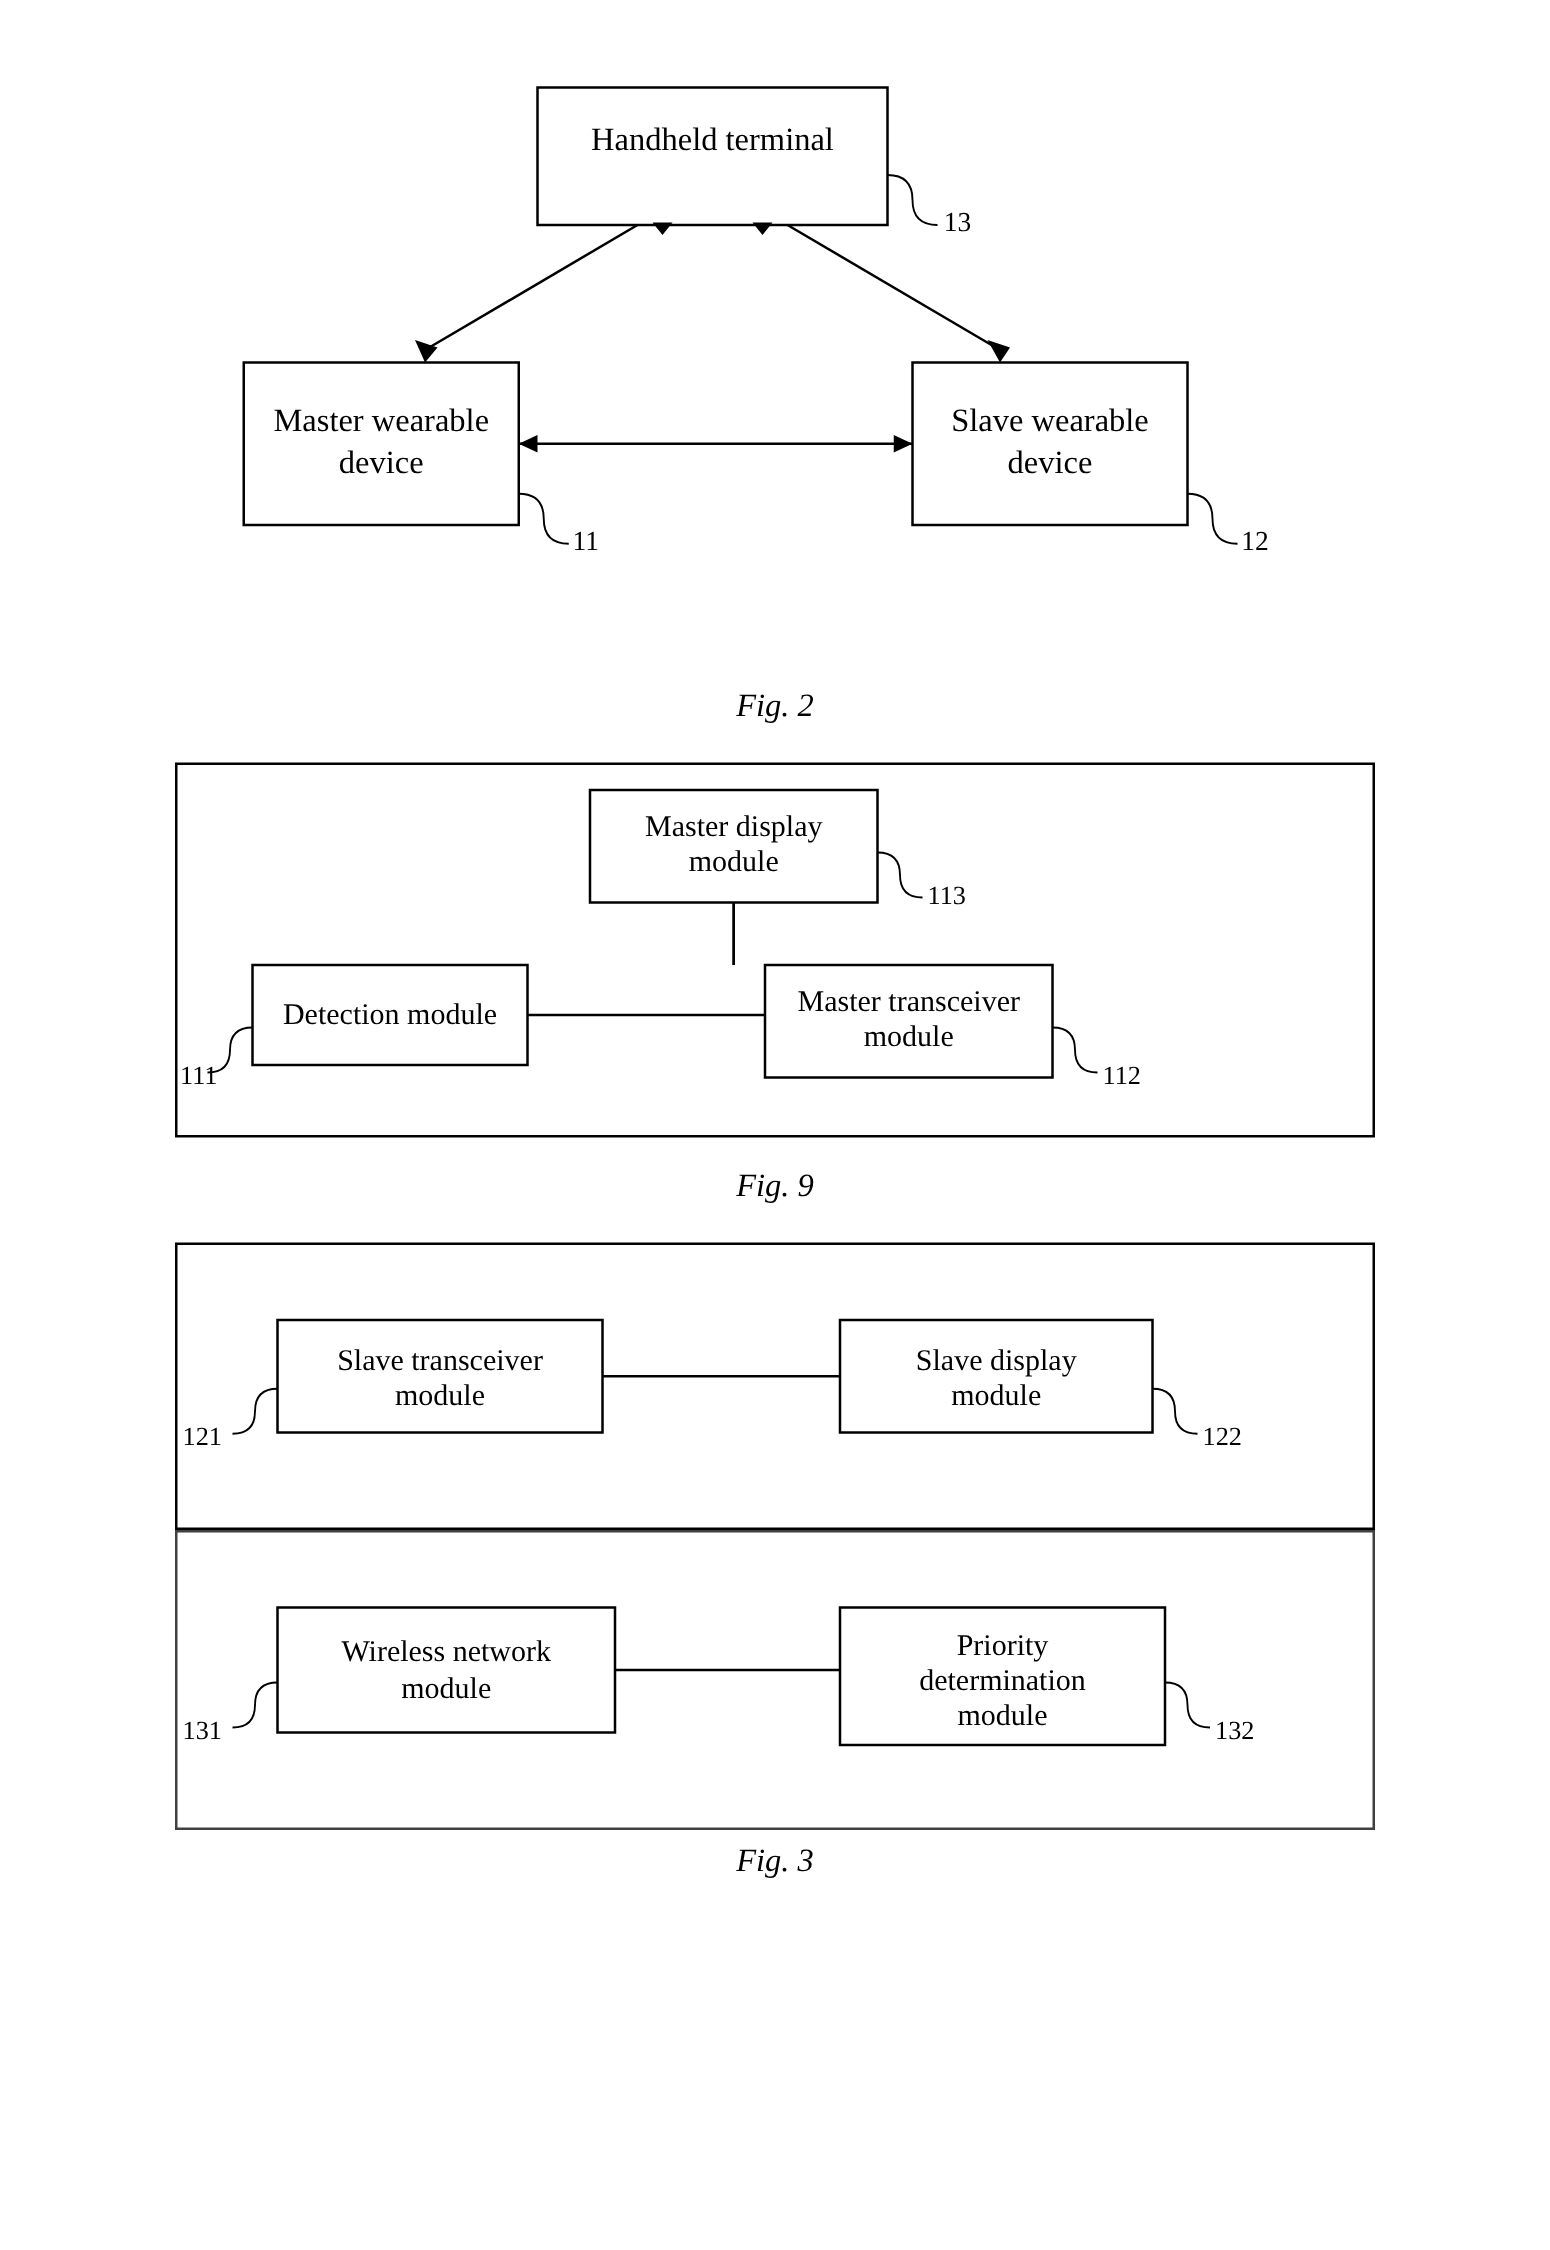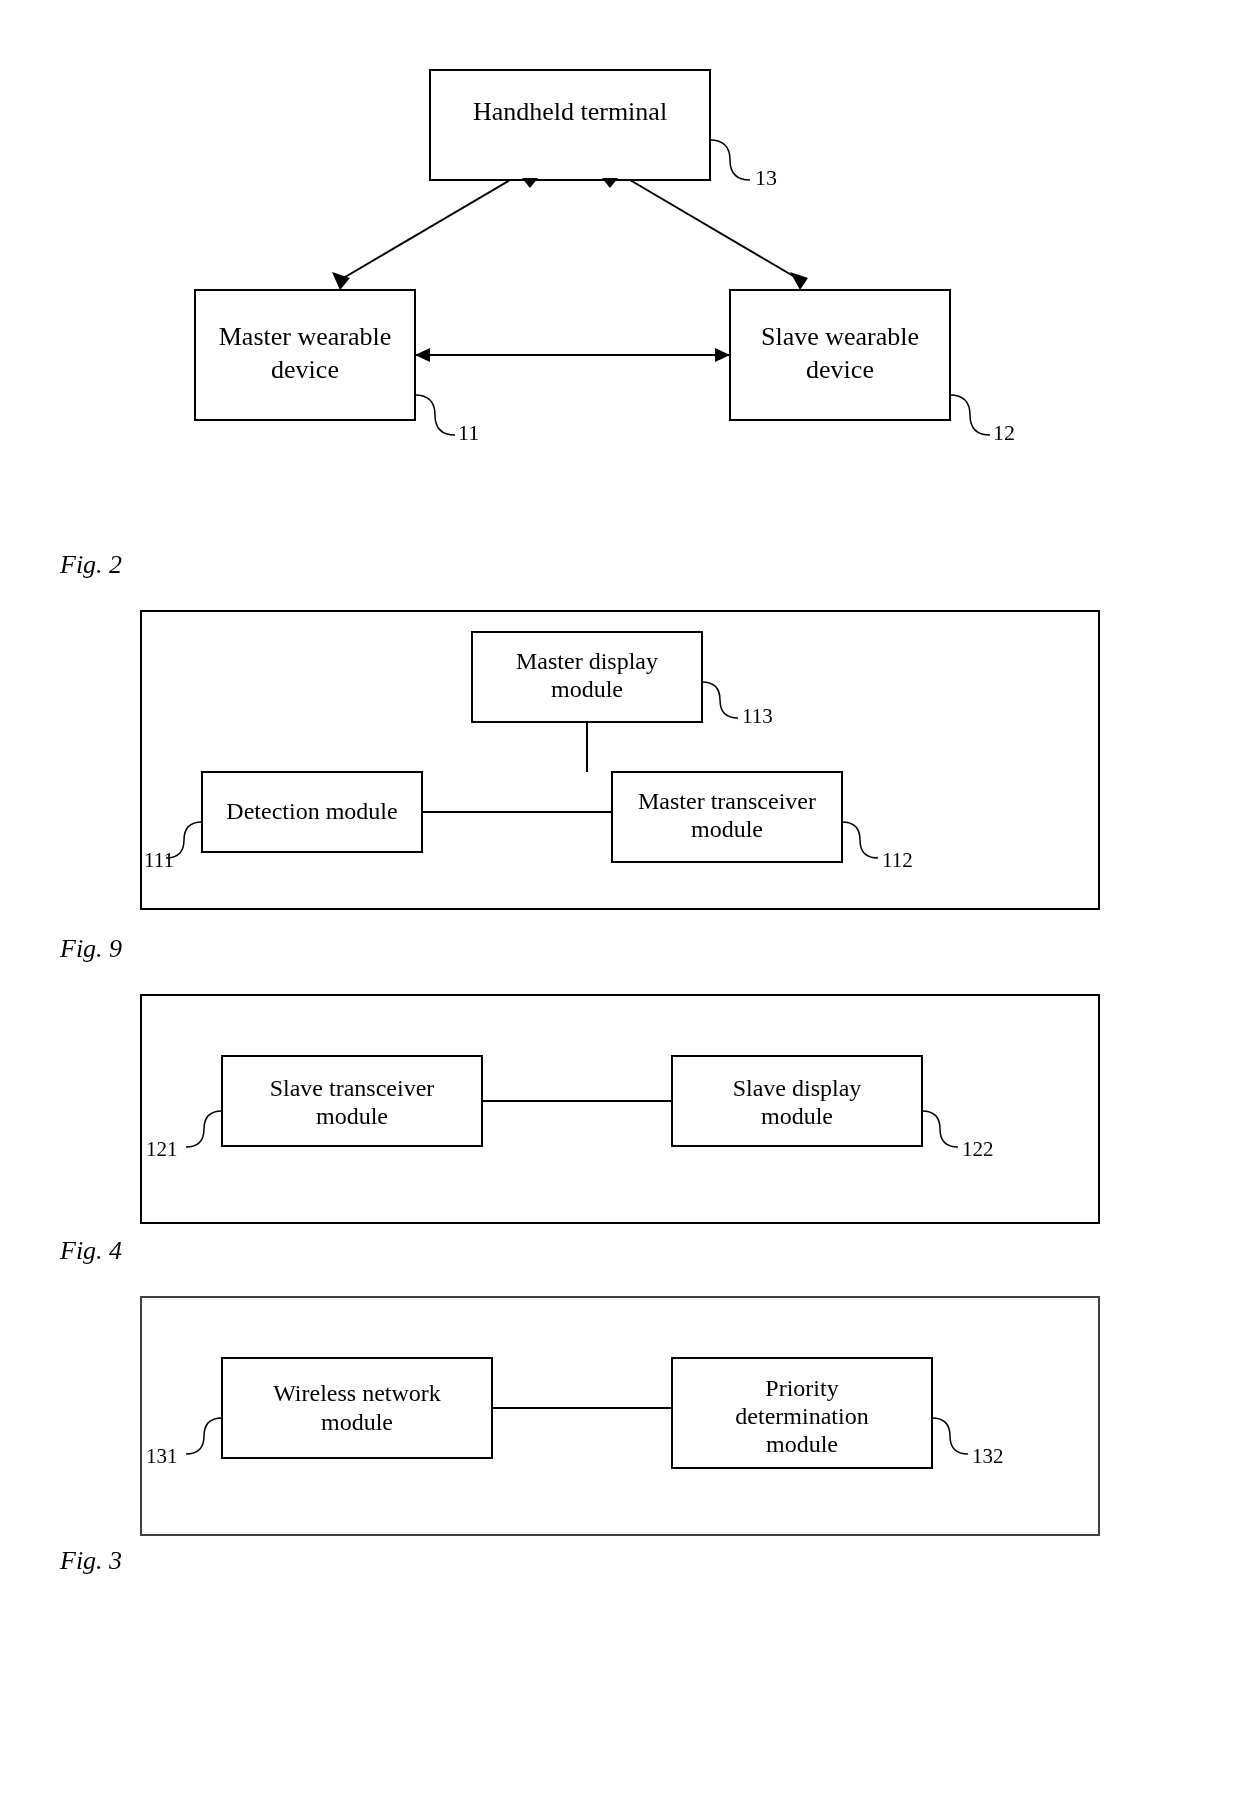--- a/index.html
+++ b/index.html
@@ -11,20 +11,21 @@
       position: relative;
       overflow-x: hidden;
     }
 
     .page {
       width: 1240px;
       padding: 40px 60px;
     }
 
     .fig-caption {
+      text-align: center;
       font-size: 26px;
       margin-bottom: 30px;
       font-style: italic;
     }
   </style>
 </head>
 <body>
 
 <div class="page">
 
@@ -99,42 +100,41 @@
       <line x1="445" y1="110" x2="445" y2="160" stroke="black" stroke-width="2"></line>
 
       <line x1="280" y1="200" x2="470" y2="200" stroke="black" stroke-width="2"></line>
 
       <line x1="445" y1="110" x2="445" y2="160" stroke="black" stroke-width="2"></line>
     </svg>
   </div>
 
   <div class="fig-caption">Fig. 9</div>
 
-  <div style="position:relative; width:960px; height:230px; margin:0 auto 12px auto; border:2px solid black;">
+  <div style="position:relative; width:960px; height:230px; margin:0 auto 0 auto; border:2px solid black;">
     <svg width="956" height="226" style="position:absolute;top:0;left:0;">
 
       <rect x="80" y="60" width="260" height="90" fill="white" stroke="black" stroke-width="2"></rect>
       <text x="210" y="100" text-anchor="middle" font-family="Times New Roman" font-size="24" fill="black">Slave transceiver</text>
       <text x="210" y="128" text-anchor="middle" font-family="Times New Roman" font-size="24" fill="black">module</text>
 
       <path d="M 80,115 Q 62,115 62,133 Q 62,151 44,151" fill="none" stroke="black" stroke-width="1.5"></path>
       <text x="4" y="160" font-family="Times New Roman" font-size="21" fill="black">121</text>
 
       <rect x="530" y="60" width="250" height="90" fill="white" stroke="black" stroke-width="2"></rect>
       <text x="655" y="100" text-anchor="middle" font-family="Times New Roman" font-size="24" fill="black">Slave display</text>
       <text x="655" y="128" text-anchor="middle" font-family="Times New Roman" font-size="24" fill="black">module</text>
 
       <path d="M 780,115 Q 798,115 798,133 Q 798,151 816,151" fill="none" stroke="black" stroke-width="1.5"></path>
       <text x="820" y="160" font-family="Times New Roman" font-size="21" fill="black">122</text>
 
       <line x1="340" y1="105" x2="530" y2="105" stroke="black" stroke-width="2"></line>
     </svg>
   </div>
 
-  <div class="fig-caption">Fig. 4</div>
 
   <div style="position:relative; width:960px; height:240px; margin:0 auto 10px auto; border:2px solid #404040;">
     <svg width="956" height="236" style="position:absolute;top:0;left:0;">
 
       <rect x="80" y="60" width="270" height="100" fill="white" stroke="black" stroke-width="2"></rect>
       <text x="215" y="103" text-anchor="middle" font-family="Times New Roman" font-size="24" fill="black">Wireless network</text>
       <text x="215" y="132" text-anchor="middle" font-family="Times New Roman" font-size="24" fill="black">module</text>
 
       <path d="M 80,120 Q 62,120 62,138 Q 62,156 44,156" fill="none" stroke="black" stroke-width="1.5"></path>
       <text x="4" y="165" font-family="Times New Roman" font-size="21" fill="black">131</text>

